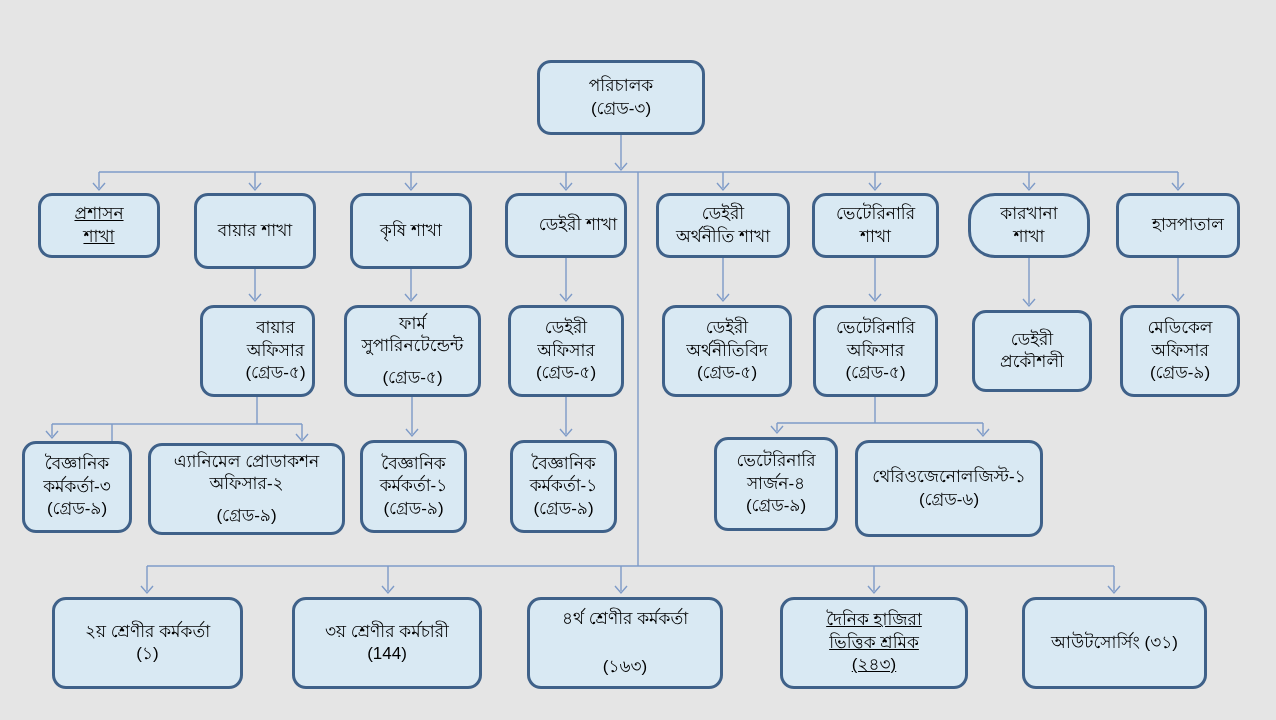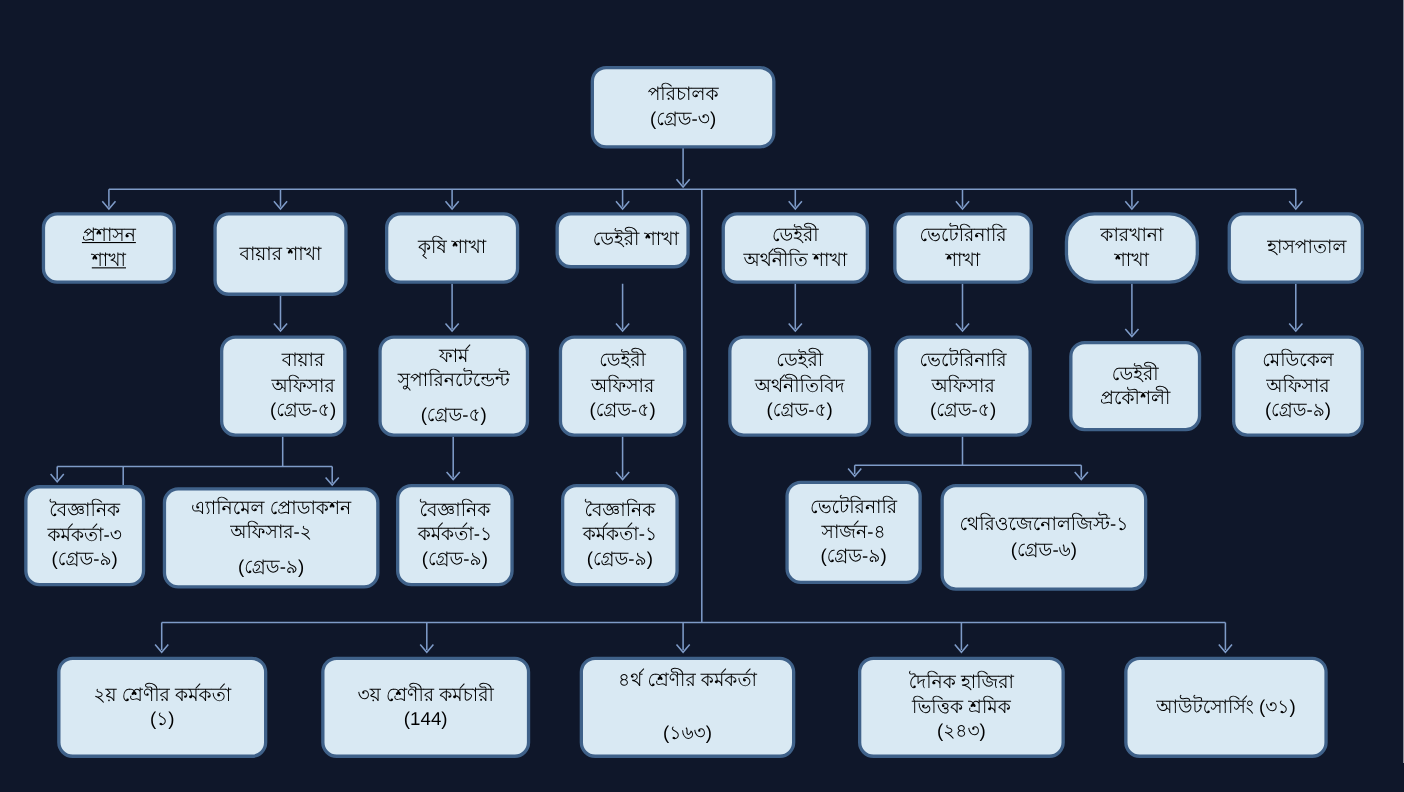--- a/index.html
+++ b/index.html
@@ -1,17 +1,17 @@
 <!DOCTYPE html>
 <html><head>
 <meta charset="utf-8">
 <style>
   html,body{margin:0;padding:0;background:#ffffff;}
   .canvas{
-    position:relative;width:1276px;height:720px;background:#0f172a;overflow:hidden;
+    position:relative;width:1276px;height:720px;background:#e5e5e5;overflow:hidden;
     font-family:"Liberation Sans","DejaVu Sans",sans-serif;color:#000;
   }
   .connectors{position:absolute;left:0;top:0;z-index:1;}
   .node{
     position:absolute;z-index:2;box-sizing:border-box;
     background:#d9e9f3;border:3px solid #3f6189;border-radius:14px;
     display:flex;flex-direction:column;align-items:center;justify-content:center;
     text-align:center;font-size:17px;line-height:1.32;padding:2px 4px;
   }
   .node .ln{white-space:nowrap;}
@@ -92,24 +92,24 @@
     <div class="ln">(গ্রেড-৩)</div>
   </div>
 
   <div class="node" style="left:38px;top:193px;width:122px;height:65px;text-decoration:underline;">
     <div class="ln">প্রশাসন</div>
     <div class="ln">শাখা</div>
   </div>
   <div class="node" style="left:194px;top:193px;width:122px;height:76px;">
     <div class="ln">বায়ার শাখা</div>
   </div>
-  <div class="node" style="left:350px;top:193px;width:122px;height:65px;">
+  <div class="node" style="left:350px;top:193px;width:122px;height:76px;">
     <div class="ln">কৃষি শাখা</div>
   </div>
-  <div class="node" style="left:505px;top:193px;width:122px;height:51px;padding-left:28px;">
+  <div class="node" style="left:505px;top:193px;width:122px;height:65px;padding-left:28px;">
     <div class="ln">ডেইরী শাখা</div>
   </div>
   <div class="node" style="left:656px;top:193px;width:134px;height:65px;">
     <div class="ln">ডেইরী</div>
     <div class="ln">অর্থনীতি শাখা</div>
   </div>
   <div class="node" style="left:812px;top:193px;width:127px;height:65px;">
     <div class="ln">ভেটেরিনারি</div>
     <div class="ln">শাখা</div>
   </div>
@@ -191,21 +191,21 @@
     <div class="ln">(১)</div>
   </div>
   <div class="node" style="left:292px;top:597px;width:190px;height:92px;">
     <div class="ln">৩য় শ্রেণীর কর্মচারী</div>
     <div class="ln">(144)</div>
   </div>
   <div class="node" style="left:527px;top:597px;width:196px;height:92px;gap:25px;">
     <div class="ln">৪র্থ শ্রেণীর কর্মকর্তা</div>
     <div class="ln">(১৬৩)</div>
   </div>
-  <div class="node" style="left:780px;top:597px;width:188px;height:92px;">
+  <div class="node" style="left:780px;top:597px;width:188px;height:92px;text-decoration:underline;">
     <div class="ln">দৈনিক হাজিরা</div>
     <div class="ln">ভিত্তিক শ্রমিক</div>
     <div class="ln">(২৪৩)</div>
   </div>
   <div class="node" style="left:1022px;top:597px;width:185px;height:92px;">
     <div class="ln">আউটসোর্সিং (৩১)</div>
   </div>
 
 </div>
 

